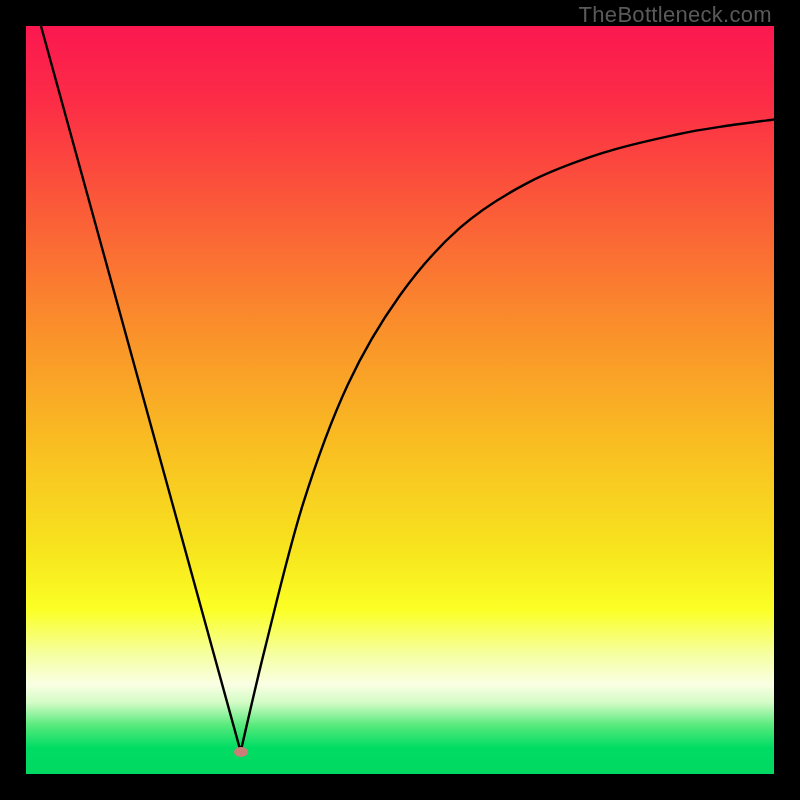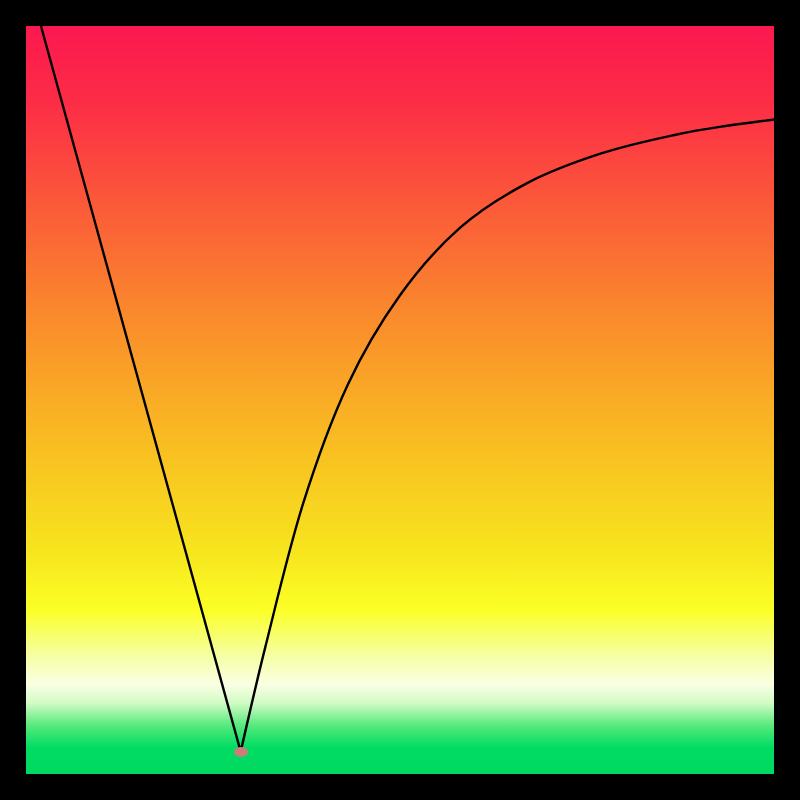--- a/index.html
+++ b/index.html
@@ -47,20 +47,21 @@
     height: 10px;
     border-radius: 50%;
     background: #c97f77;
   }
 </style>
 </head>
 <body>
 
 <div class="frame">
 
+  <div class="watermark">TheBottleneck.com</div>
 
   <div class="plot-area">
 
     <svg class="gradient" viewBox="0 0 748 748" preserveAspectRatio="none">
       <defs>
         <linearGradient id="bg-grad" x1="0" y1="0" x2="0" y2="1">
             <stop offset="0%" stop-color="#fb1850"></stop>
             <stop offset="10%" stop-color="#fc2c46"></stop>
             <stop offset="25%" stop-color="#fb5d38"></stop>
             <stop offset="40%" stop-color="#fa8e2b"></stop>

